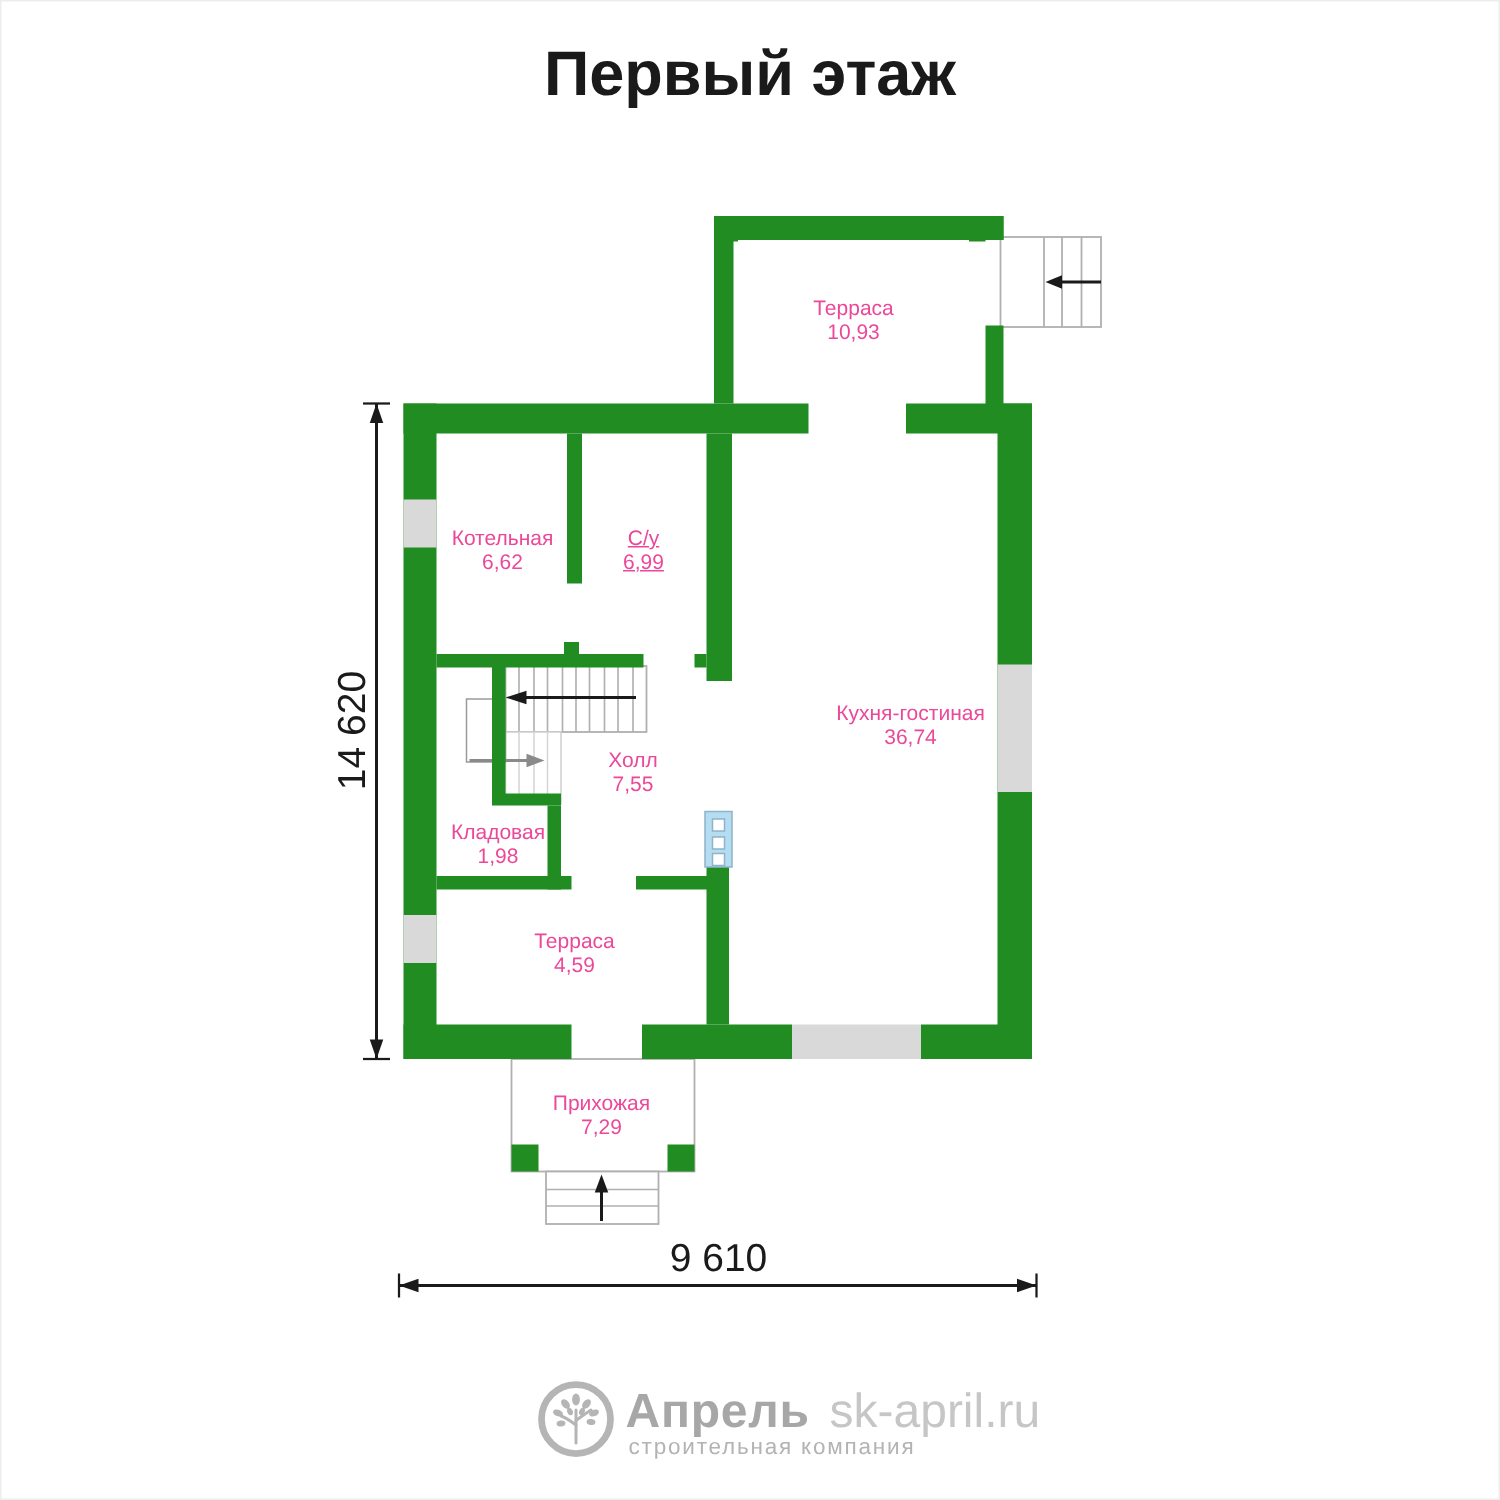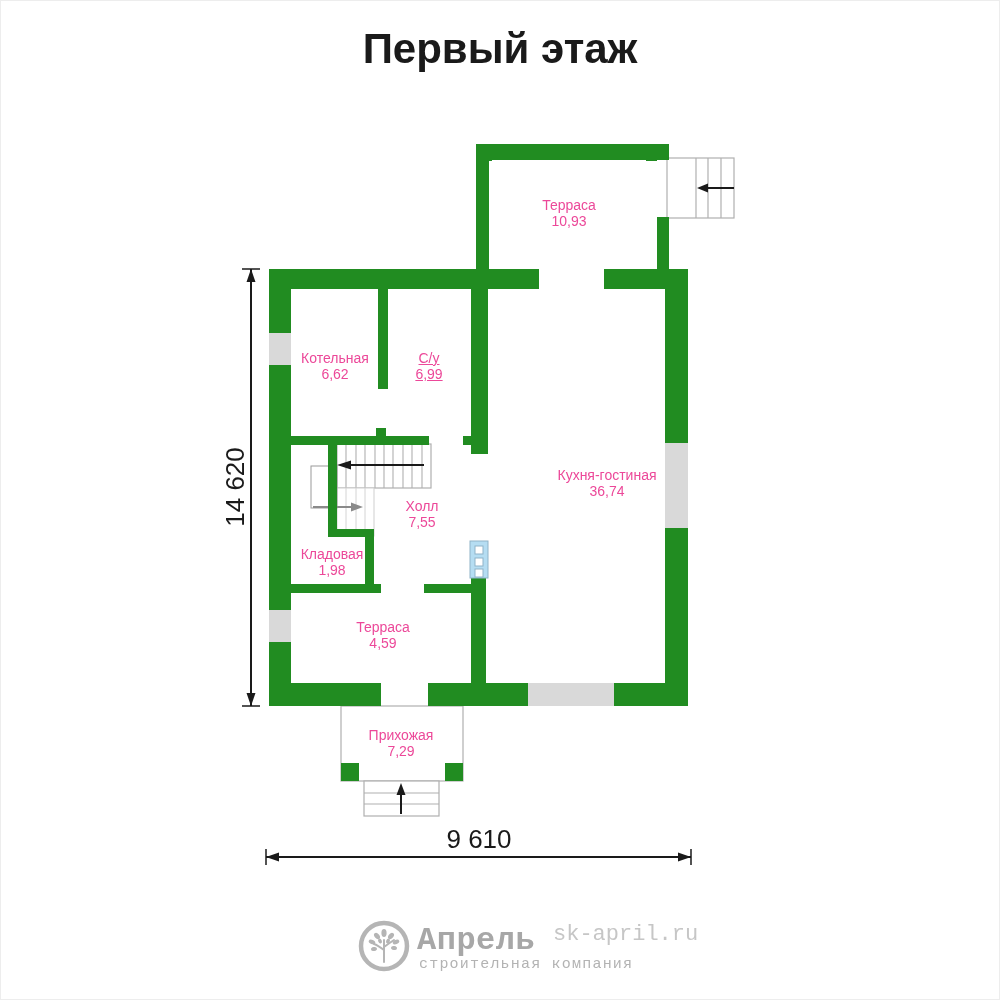--- a/index.html
+++ b/index.html
@@ -13,32 +13,32 @@
     text-align:center; font-size:42px; font-weight:700; color:#1a1a1a;
   }
   .plan-svg { position:absolute; left:0; top:0; width:1000px; height:1000px; }
   .room-label {
     position:absolute; transform:translateX(-50%); text-align:center;
     font-size:14px; line-height:16px; white-space:nowrap; color:#ec4899;
   }
   .dim-label { position:absolute; font-size:26px; color:#1a1a1a; white-space:nowrap; }
   .dim-label.v { transform:translate(-50%,-50%) rotate(-90deg); }
   .dim-label.h { transform:translate(-50%,-50%); }
-  .footer { position:absolute; left:0; top:0; width:1000px; height:1000px; pointer-events:none;font-family:Liberation Mono, monospace; }
+  .footer { position:absolute; left:0; top:0; width:1000px; height:1000px; pointer-events:none; }
   .logo-circle { position:absolute; left:357px; top:919px; width:52px; height:52px; }
   .brand-name {
     position:absolute; left:416px; top:921px; font-size:32px; font-weight:700;
     color:#a7a7a7; letter-spacing:0.5px;
   }
   .brand-tagline {
     position:absolute; left:418px; top:955px; font-size:15px; color:#b3b3b3;
     letter-spacing:1.2px;
   }
   .brand-site {
-    position:absolute; left:552px; top:921px; font-size:22px; font-weight:400;
+    position:absolute; left:552px; top:921px; font-size:32px; font-weight:400;
     color:#c6c6c6;
   }
 </style>
 </head>
 <body>
 
 <div class="canvas">
 
   <div class="page-title">Первый этаж</div>
 

